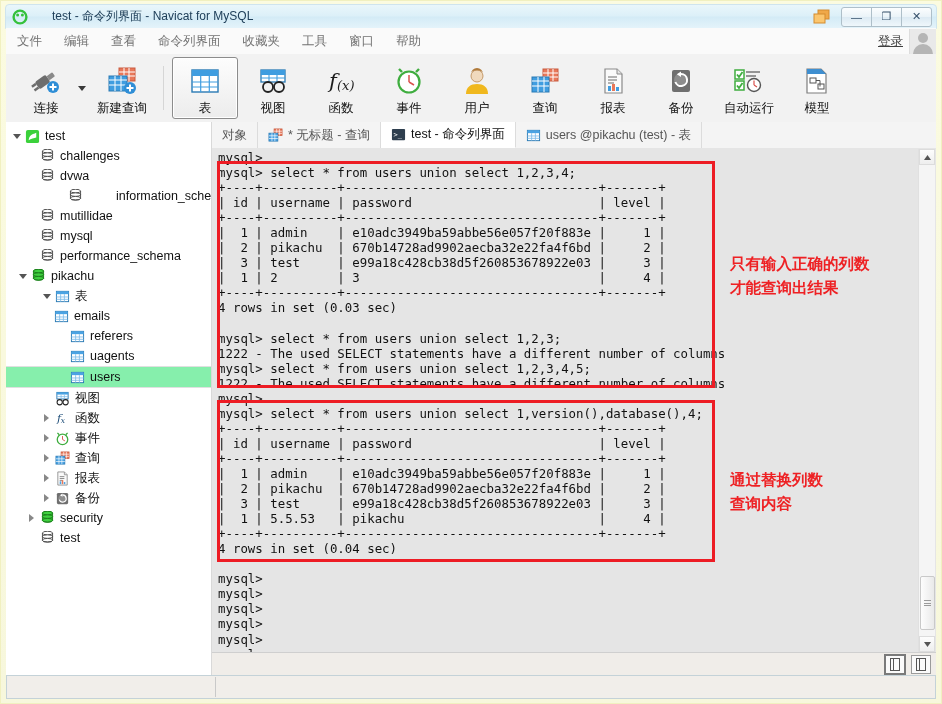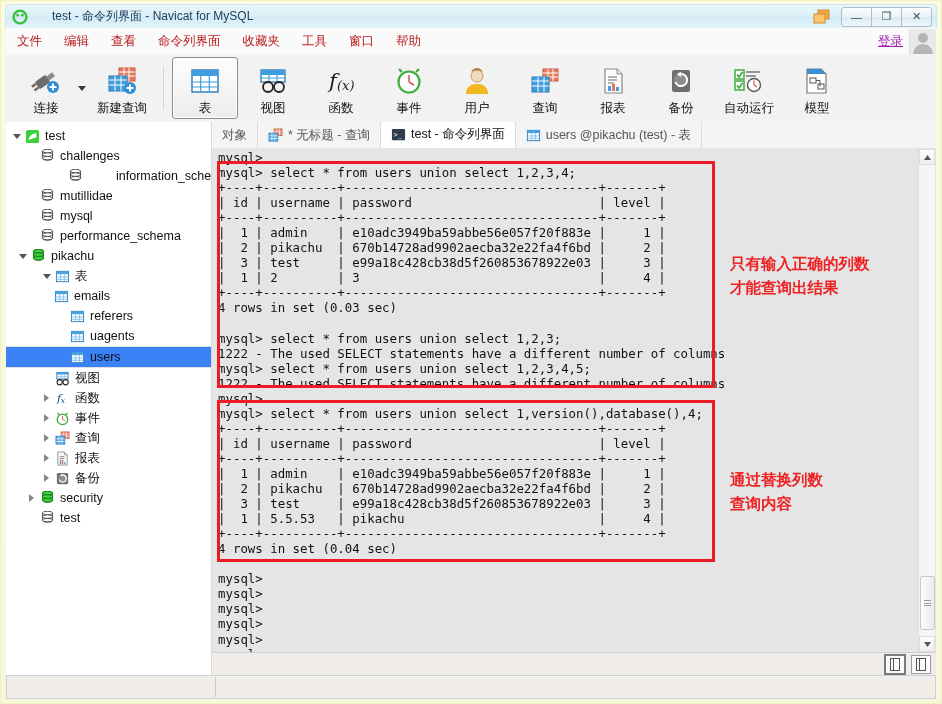--- a/index.html
+++ b/index.html
@@ -49,25 +49,25 @@
   .wbtn.last  { border-radius: 0 3px 3px 0; }
 
   
   .menubar {
     position: absolute; left: 5px; top: 27px; right: 5px; height: 26px;
     background: #fafafa;
     border-bottom: 1px solid #e6e6e6;
     display: flex; align-items: center;
   }
   .menuitem {
-    padding: 3px 11px; color: #b91c1c; font-size: 12.5px; white-space: nowrap;
+    padding: 3px 11px; color: #737373; font-size: 12.5px; white-space: nowrap;
     cursor: default;
   }
   .login-wrap { position: absolute; right: 0px; top: 0; height: 26px; display: flex; align-items: center; }
-  .login-text { font-size: 12.5px; color: #a21caf; text-decoration: underline; margin-right: 6px; }
+  .login-text { font-size: 12.5px; color: #404040; text-decoration: underline; margin-right: 6px; }
   .avatar {
     width: 26px; height: 25px; background: #e9e9e9; position: relative; overflow: hidden;
     border-left: 1px solid #ddd;
   }
   .avatar .head { position:absolute; left:8px; top:4px; width:10px; height:10px; border-radius:50%; background:#b5b5b5; }
   .avatar .body { position:absolute; left:3px; top:15px; width:20px; height:14px; border-radius:10px 10px 0 0; background:#b5b5b5; }
 
   
   .toolbar {
     position: absolute; left: 5px; top: 53px; right: 5px; height: 68px;
@@ -103,21 +103,21 @@
   .sidebar {
     position: absolute; left: 0; top: 0; width: 205px; bottom: 0;
     background: #fff; border-right: 1px solid #d9d9d9;
     overflow: hidden;
   }
   .tree { padding-top: 4px; }
   .node {
     display: flex; align-items: center; height: 20px; font-size: 12.5px; color: #111;
     white-space: nowrap; position: relative;
   }
-  .node.selected { background: #3b82f6; border-top: 1px solid #e0e0e0; border-bottom: 1px solid #e0e0e0; text-align: center; }
+  .node.selected { background: #86efac; border-top: 1px solid #e0e0e0; border-bottom: 1px solid #e0e0e0; text-align: center; }
   .exp {
     width: 13px; display:flex; align-items:center; justify-content:center; flex: 0 0 13px;
   }
   .tri-closed { width:0;height:0;border-top:4px solid transparent;border-bottom:4px solid transparent;border-left:5px solid #888; }
   .tri-open { width:0;height:0;border-left:4px solid transparent;border-right:4px solid transparent;border-top:5px solid #555; }
   .ico { width: 18px; flex: 0 0 18px; display:flex; align-items:center; justify-content:center; }
   .nlabel { margin-left: 4px; }
 
   
   .right {
@@ -447,20 +447,32 @@
             <span class="ico">
               <svg width="15" height="15" viewBox="0 0 16 16">
                 <ellipse cx="8" cy="2.2" rx="5.4" ry="1.9" fill="#fff" stroke="#4a4a4a" stroke-width="1"></ellipse>
                 <ellipse cx="8" cy="6" rx="5.4" ry="1.9" fill="#fff" stroke="#4a4a4a" stroke-width="1"></ellipse>
                 <ellipse cx="8" cy="9.8" rx="5.4" ry="1.9" fill="#fff" stroke="#4a4a4a" stroke-width="1"></ellipse>
                 <path d="M2.6 2.2 V10 a5.4 1.9 0 0 0 10.8 0 V2.2" fill="none" stroke="#4a4a4a" stroke-width="1"></path>
               </svg>
             </span>
             <span class="nlabel">challenges</span>
           </div>
+          <div class="node" style="padding-left: 19px;">
+            <span class="exp"></span>
+            <span class="ico">
+              <svg width="15" height="15" viewBox="0 0 16 16">
+                <ellipse cx="8" cy="2.2" rx="5.4" ry="1.9" fill="#fff" stroke="#4a4a4a" stroke-width="1"></ellipse>
+                <ellipse cx="8" cy="6" rx="5.4" ry="1.9" fill="#fff" stroke="#4a4a4a" stroke-width="1"></ellipse>
+                <ellipse cx="8" cy="9.8" rx="5.4" ry="1.9" fill="#fff" stroke="#4a4a4a" stroke-width="1"></ellipse>
+                <path d="M2.6 2.2 V10 a5.4 1.9 0 0 0 10.8 0 V2.2" fill="none" stroke="#4a4a4a" stroke-width="1"></path>
+              </svg>
+            </span>
+            <span class="nlabel">dvwa</span>
+          </div>
           <div class="node" style="padding-left: 19px; gap: 28px;">
             <span class="exp"></span>
             <span class="ico">
               <svg width="15" height="15" viewBox="0 0 16 16">
                 <ellipse cx="8" cy="2.2" rx="5.4" ry="1.9" fill="#fff" stroke="#4a4a4a" stroke-width="1"></ellipse>
                 <ellipse cx="8" cy="6" rx="5.4" ry="1.9" fill="#fff" stroke="#4a4a4a" stroke-width="1"></ellipse>
                 <ellipse cx="8" cy="9.8" rx="5.4" ry="1.9" fill="#fff" stroke="#4a4a4a" stroke-width="1"></ellipse>
                 <path d="M2.6 2.2 V10 a5.4 1.9 0 0 0 10.8 0 V2.2" fill="none" stroke="#4a4a4a" stroke-width="1"></path>
               </svg>
             </span>

